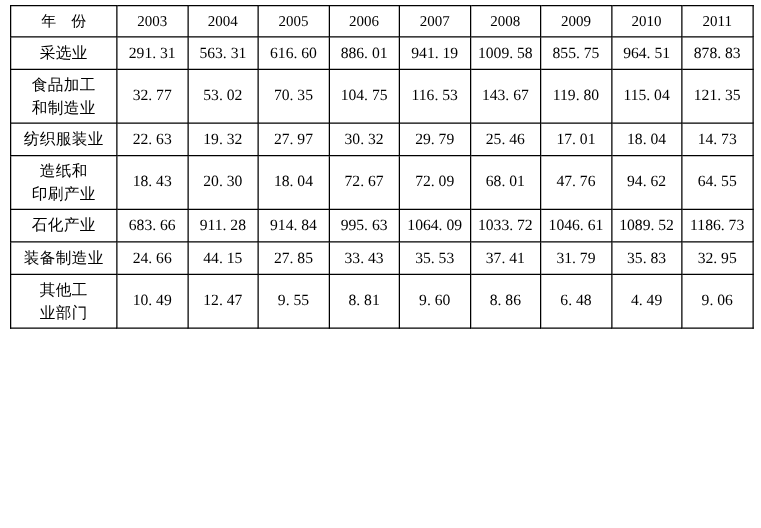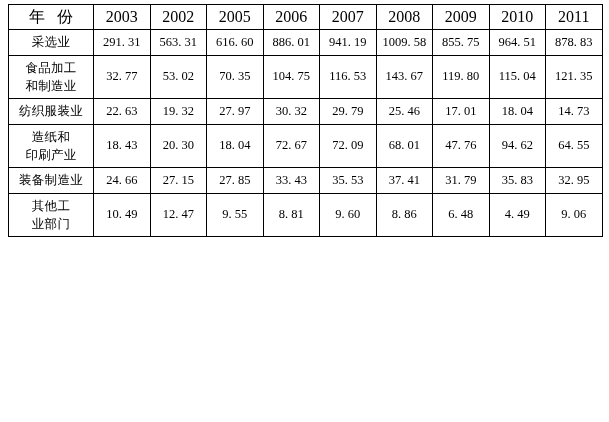--- a/index.html
+++ b/index.html
@@ -32,21 +32,21 @@
     vertical-align: middle;
     padding: 0;
     font-weight: normal;
     line-height: 1.25;
   }
   col.c-label { width: 85px; }
   col.c-year  { width: 56.5px; }
 
   th.year-header-cell {
     height: 24px;
-    font-size: 16px;
+    font-size: 12px;
   }
   td.row-label {
     font-size: 12.5px;
     padding: 2px 4px;
     letter-spacing: 0.3px;
   }
   td.num {
     font-size: 12.5px;
     font-family: "Liberation Serif", "DejaVu Serif", serif;
   }
@@ -81,21 +81,21 @@
       <col class="c-year">
         <col class="c-year">
         <col class="c-year">
     </colgroup>
     <thead>
       <tr>
         <th class="year-header-cell">
           <span class="label-head"><span>年</span><span class="sp"></span><span>份</span></span>
         </th>
         <th class="year-header-cell">2003</th>
-        <th class="year-header-cell">2002</th>
+        <th class="year-header-cell">2004</th>
         <th class="year-header-cell">2005</th>
         <th class="year-header-cell">2006</th>
         <th class="year-header-cell">2007</th>
         <th class="year-header-cell">2008</th>
         <th class="year-header-cell">2009</th>
         <th class="year-header-cell">2010</th>
         <th class="year-header-cell">2011</th>
       </tr>
     </thead>
     <tbody>
@@ -155,29 +155,43 @@
         <td class="num">20. 30</td>
         <td class="num">18. 04</td>
         <td class="num">72. 67</td>
         <td class="num">72. 09</td>
         <td class="num">68. 01</td>
         <td class="num">47. 76</td>
         <td class="num">94. 62</td>
         <td class="num">64. 55</td>
       </tr>
 
+      <tr class="r-single">
+        <td class="row-label">
+          <span class="lbl-2line">石化产业</span>
+        </td>
+        <td class="num">683. 66</td>
+        <td class="num">911. 28</td>
+        <td class="num">914. 84</td>
+        <td class="num">995. 63</td>
+        <td class="num">1064. 09</td>
+        <td class="num">1033. 72</td>
+        <td class="num">1046. 61</td>
+        <td class="num">1089. 52</td>
+        <td class="num">1186. 73</td>
+      </tr>
 
 
 
       <tr class="r-single">
         <td class="row-label">
           <span class="lbl-2line">装备制造业</span>
         </td>
         <td class="num">24. 66</td>
-        <td class="num">27. 15</td>
+        <td class="num">44. 15</td>
         <td class="num">27. 85</td>
         <td class="num">33. 43</td>
         <td class="num">35. 53</td>
         <td class="num">37. 41</td>
         <td class="num">31. 79</td>
         <td class="num">35. 83</td>
         <td class="num">32. 95</td>
       </tr>
 
 

